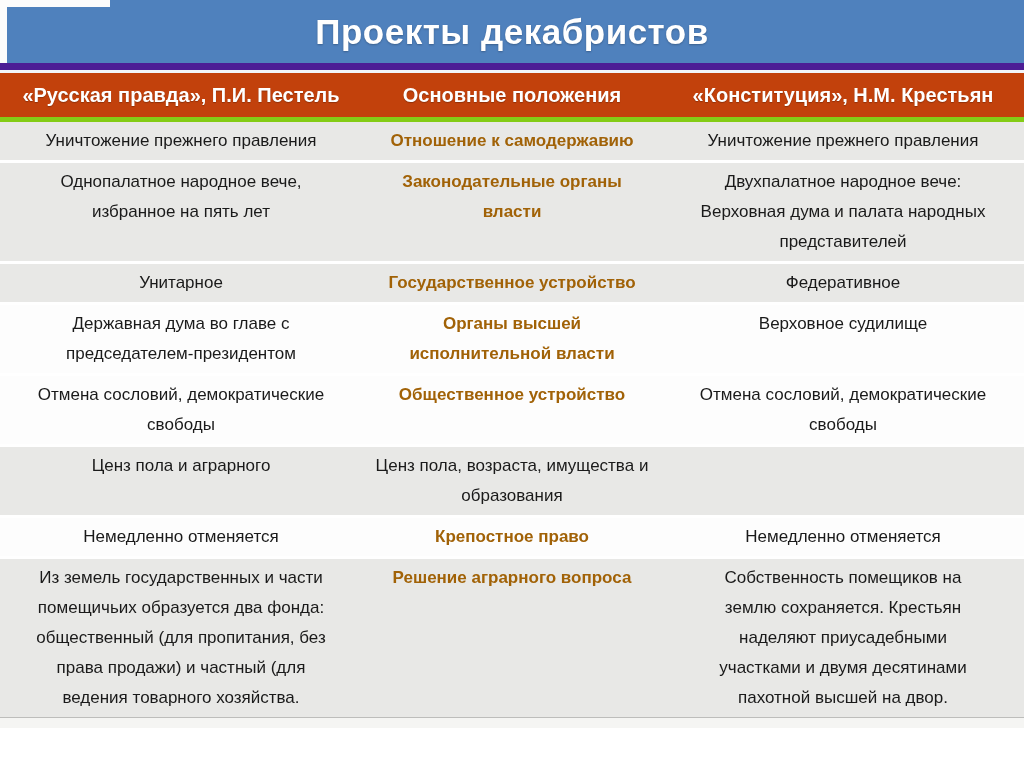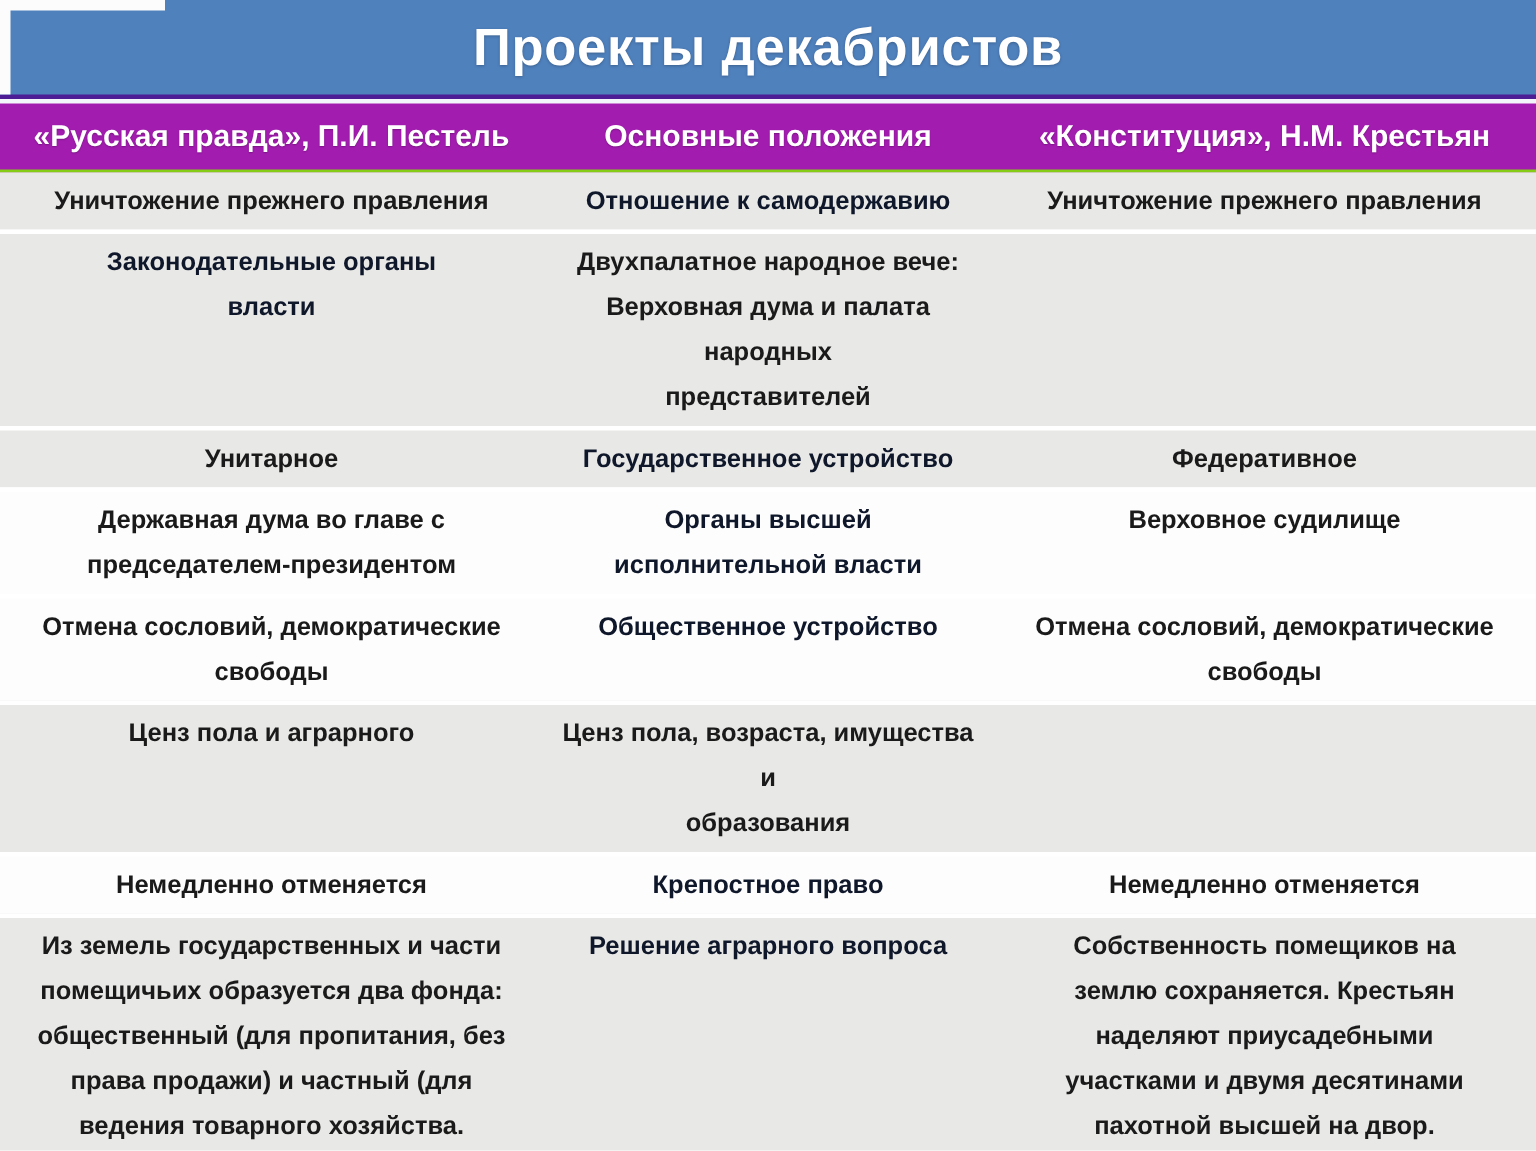--- a/index.html
+++ b/index.html
@@ -13,21 +13,21 @@
     width:1024px;
     height:767px;
     margin:0 auto;
     background:#ffffff;
     overflow:hidden;
   }
   
   .title-bar{
     height:63px;
     background:#4f81bd;
-    border-bottom:3px solid #4c1d95;
+    border-bottom:7px solid #4c1d95;
     display:flex;
     align-items:center;
     justify-content:center;
   }
   .title-bar h1{
     margin:0;
     color:#ffffff;
     font-size:35px;
     font-weight:bold;
     letter-spacing:0.5px;
@@ -37,22 +37,22 @@
     height:3px;
     background:#f2f5f9;
   }
   
   .cmp-table{width:1024px;}
   .row{
     display:grid;
     grid-template-columns:362px 300px 362px;
   }
   .row.header{
-    background:#a21caf;
-    border-bottom:2px solid #84cc16;
+    background:#c2410c;
+    border-bottom:5px solid #84cc16;
   }
   .row.header .cell{
     color:#ffffff;
     font-weight:bold;
     font-size:20px;
     line-height:44px;
     padding:0 2px;
     text-shadow:0 1px 1px rgba(0,0,0,0.25);
     white-space:nowrap;
   }
@@ -61,25 +61,24 @@
   .row.body{border-top:3px solid #ffffff;}
   .row.body.first{border-top:none;}
   .cell{
     text-align:center;
     align-self:start;
     white-space:pre-line;
     color:#1a1a1a;
     font-size:17px;
     line-height:30px;
     padding:4px 8px;
-    font-weight:bold;
   }
   .cell.criterion{
     font-weight:bold;
-    color:#0f172a;
+    color:#a16207;
     padding:4px 2px;
   }
   .bottom-strip{
     height:10px;
     background:#f5f5f3;
     border-top:1px solid #bdbdbb;
   }
   
   .artifact-top{
     position:absolute;left:0;top:0;width:110px;height:7px;background:#fcfcfc;
@@ -108,20 +107,22 @@
     </div>
 
     <div class="row body first r-gray">
       <div class="cell">Уничтожение прежнего правления</div>
       <div class="cell criterion">Отношение к самодержавию</div>
       <div class="cell">Уничтожение прежнего правления</div>
     </div>
 
 
     <div class="row body r-gray">
+      <div class="cell">Однопалатное народное вече,
+избранное на пять лет</div>
       <div class="cell criterion">Законодательные органы
 власти</div>
       <div class="cell">Двухпалатное народное вече:
 Верховная дума и палата народных
 представителей</div>
     </div>
 
     <div class="row body r-gray">
       <div class="cell">Унитарное</div>
       <div class="cell criterion">Государственное устройство</div>

